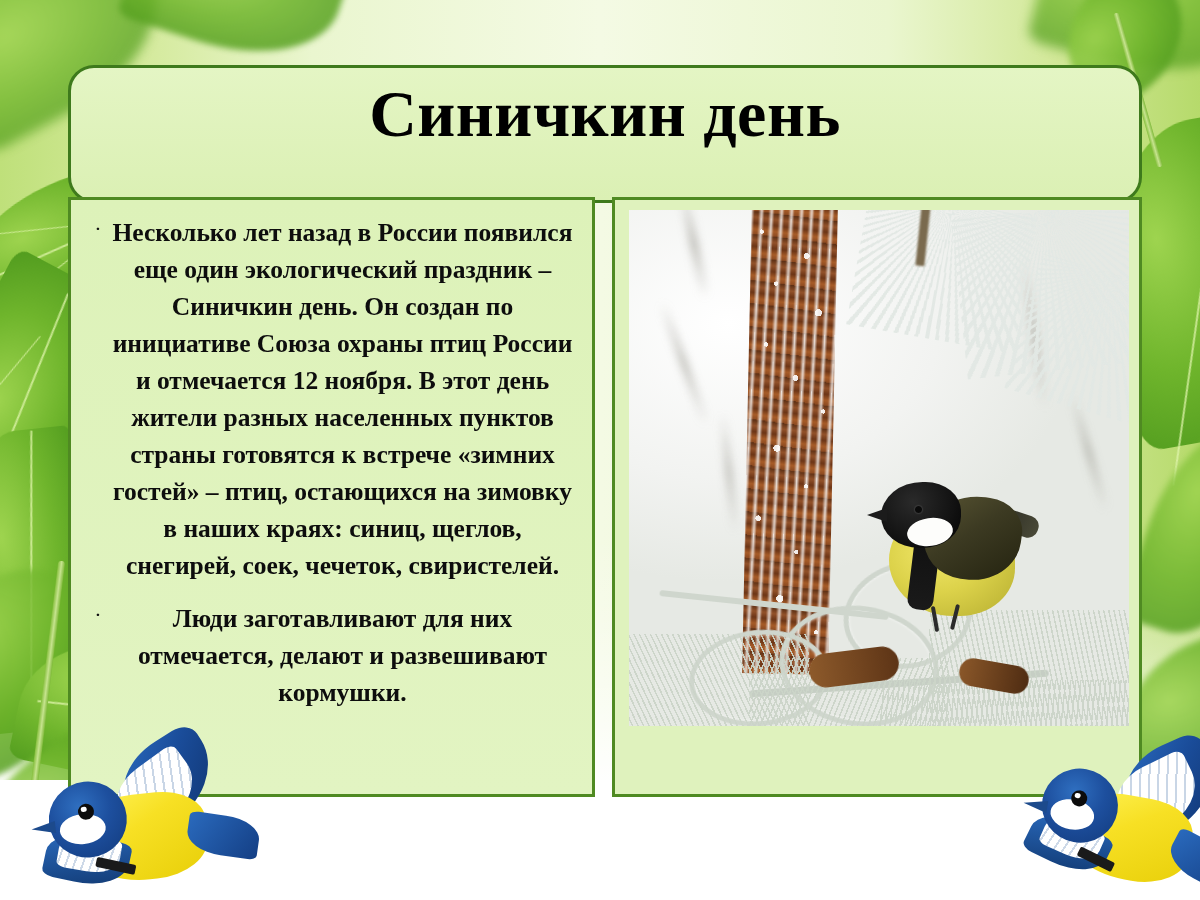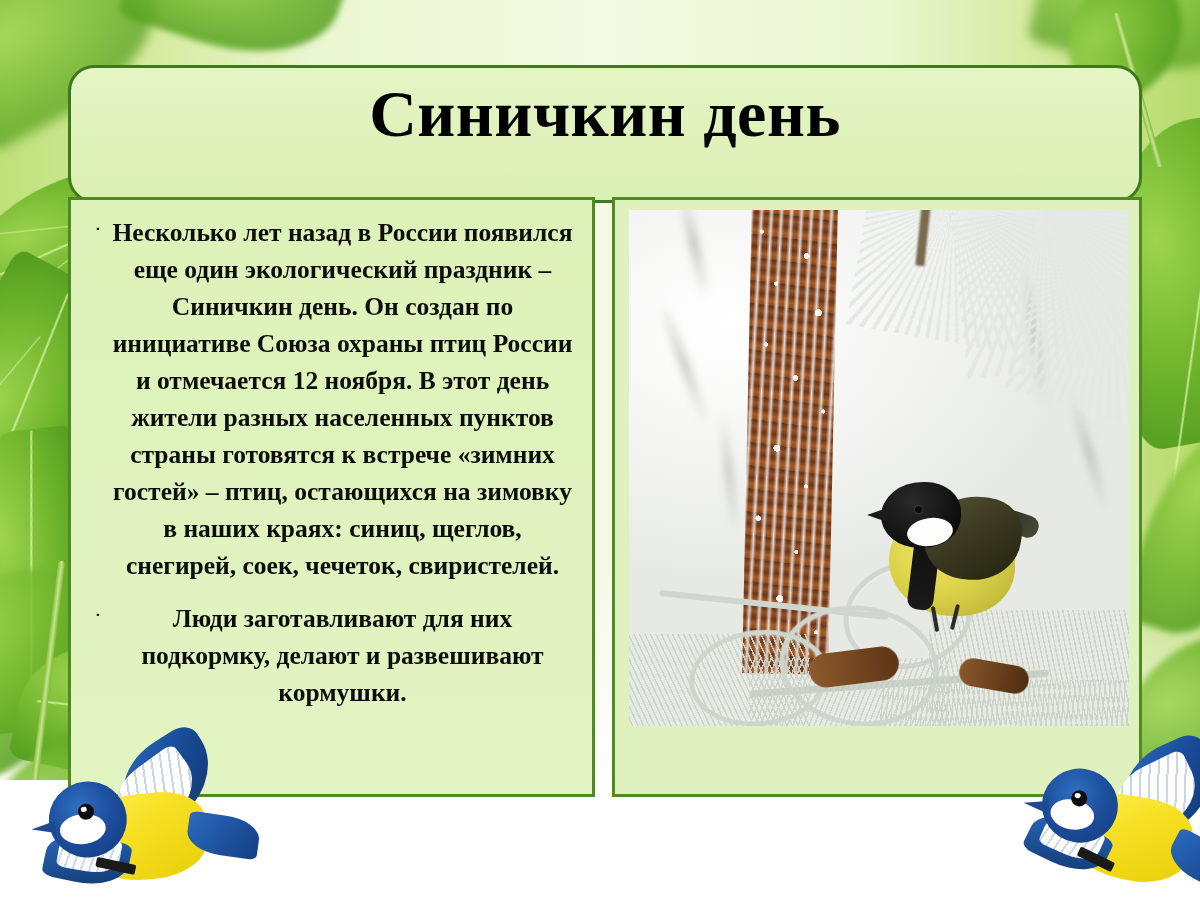--- a/index.html
+++ b/index.html
@@ -387,21 +387,21 @@
 
   <div id="text-panel">
 
     <div class="para" id="para-1">
       <div class="bullet">·</div>
       <div class="para-text">Несколько лет назад в России появился еще один экологический праздник – Синичкин день. Он создан по инициативе Союза охраны птиц России и отмечается 12 ноября. В этот день жители разных населенных пунктов страны готовятся к встрече «зимних гостей» – птиц, остающихся на зимовку в наших краях: синиц, щеглов, снегирей, соек, чечеток, свиристелей.</div>
     </div>
 
     <div class="para" id="para-2">
       <div class="bullet">·</div>
-      <div class="para-text">Люди заготавливают для них подкормку, делают и развешивают кормушки.</div>
+      <div class="para-text">Люди заготавливают для них отмечается, делают и развешивают кормушки.</div>
     </div>
 
   </div>
 
   <div id="photo-panel">
     <div id="photo-frame">
 
       <div class="ph" id="sky"></div>
 
       <div class="ph blur-branch" style="left:10px; top:30px; width:110px; height:8px; transform:rotate(78deg);"></div>

